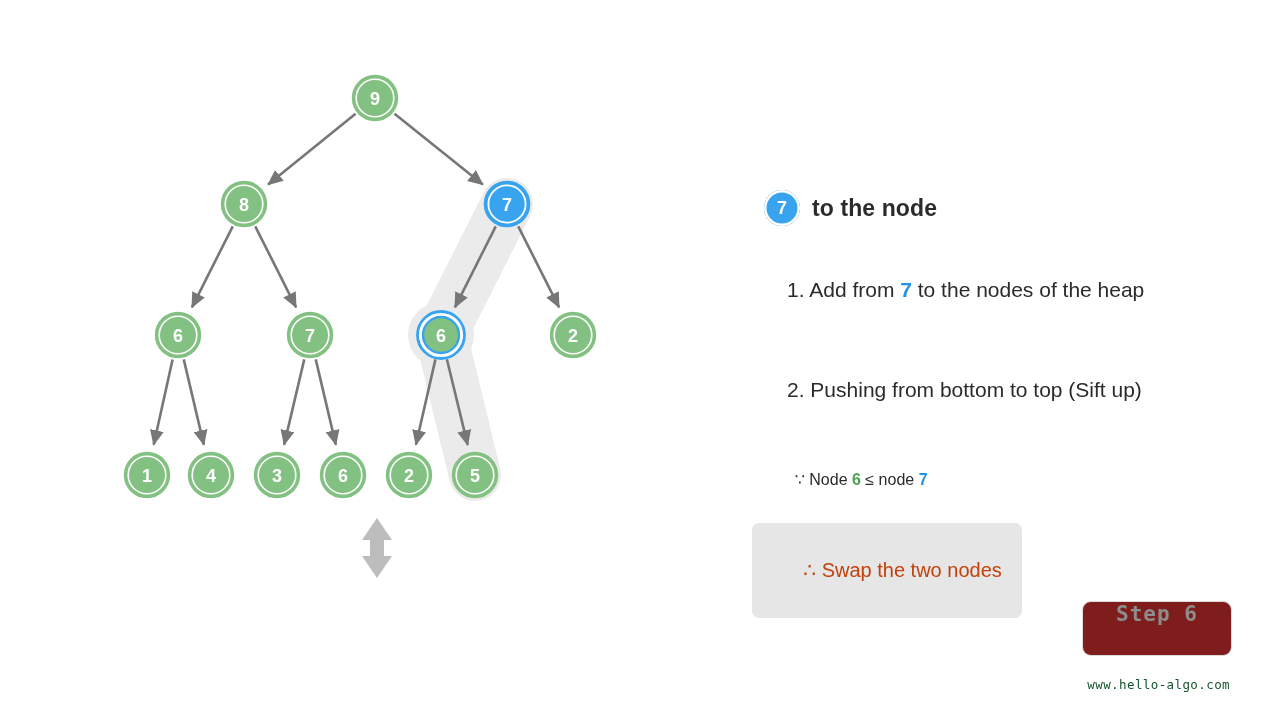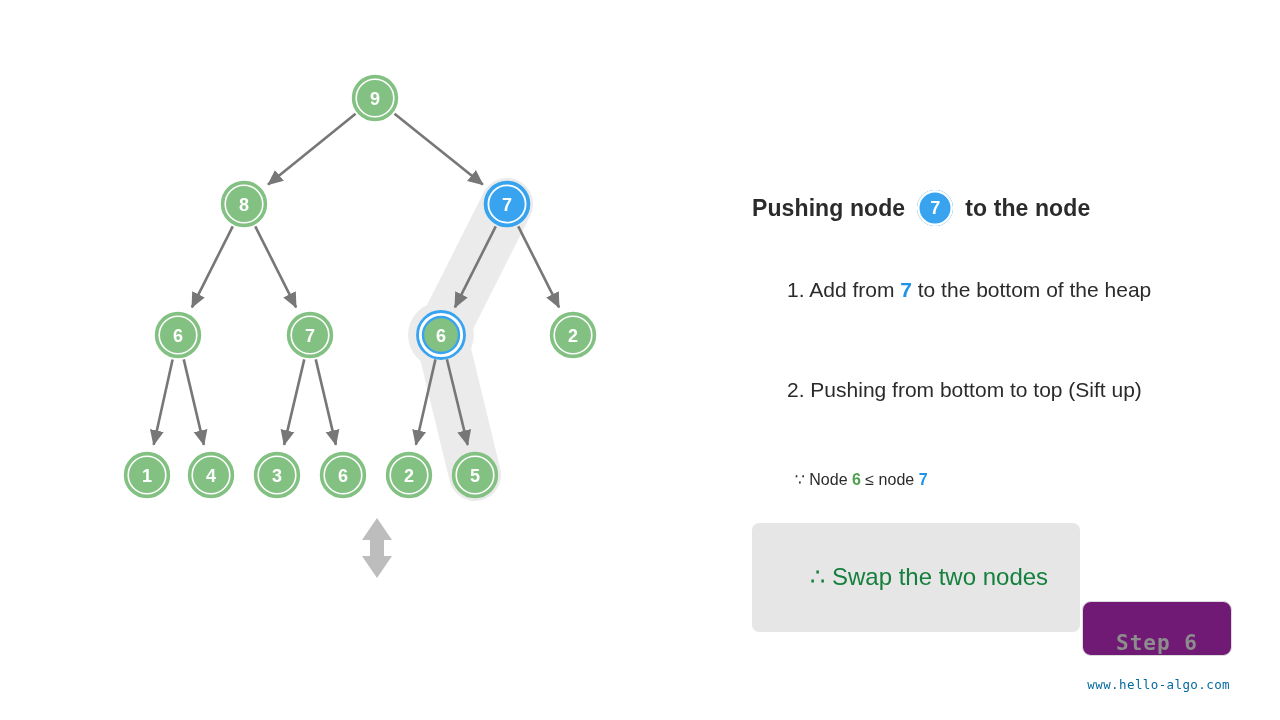--- a/index.html
+++ b/index.html
@@ -70,59 +70,59 @@
   }
   .reason-line {
     font-size: 16px;
     color: #2b2b2b;
     margin-top: 26px;
     margin-left: 16px;
     white-space: pre;
   }
   .conclusion {
     display: inline-block;
-    font-size: 24px;
-    color: #15803d;
+    font-size: 20px;
+    color: #c2410c;
     margin-top: 16px;
     background: #e6e6e6;
     border-radius: 7px;
-    padding: 12px 32px 13px 18px;
+    padding: 12px 20px 13px 18px;
     white-space: pre;
   }
   .n-blue { color: #1f93e8; font-weight: bold; }
   .n-green { color: #4ea14e; font-weight: bold; }
 
   
   #step-badge {
     position: absolute;
     left: 1082px;
     top: 601px;
     width: 148px;
     height: 53px;
     border: 1.4px solid #dcdcdc;
     border-radius: 9px;
-    background: #701a75;
+    background: #7f1d1d;
     display: flex;
-    align-items: flex-end;
+    align-items: flex-start;
     justify-content: center;
     font-family: "DejaVu Sans Mono", monospace;
     font-weight: bold;
     font-size: 21px;
     letter-spacing: 1px;
     color: #8d8d8d;
   }
   #watermark {
     position: absolute;
     left: 1070px;
     top: 677px;
     width: 160px;
     text-align: right;
     font-family: "DejaVu Sans Mono", monospace;
     font-size: 12.5px;
-    color: #0369a1;
+    color: #14532d;
     letter-spacing: 0.4px;
   }
 </style>
 </head>
 <body>
 
 <div id="stage">
 
   <svg id="tree-svg" viewBox="0 0 760 600" xmlns="http://www.w3.org/2000/svg">
     <defs>
@@ -281,27 +281,26 @@
         </g>
         <g>
           <path d="M213,630 A71.25,33 0 0 1 354.5,630" fill="none" stroke="#888888" stroke-width="1.4" marker-end="url(#arrowhead-thin)"></path>
           <path d="M355.5,630 A71.25,33 0 0 1 214,630" fill="none" stroke="#888888" stroke-width="1.4" marker-end="url(#arrowhead-thin)"></path>
         </g>
       </g>
   </svg>
 
   <div id="panel">
     <div class="panel-title">
-      <span>Pushing node</span>
       <span class="title-badge">7</span>
       <span>to the node</span>
     </div>
 
     <div class="step-line">
-      <span>1.</span><span> Add from </span><span class="n-blue">7</span><span> to the bottom of the heap</span>
+      <span>1.</span><span> Add from </span><span class="n-blue">7</span><span> to the nodes of the heap</span>
     </div>
 
     <div class="step-line">
       <span>2.</span><span> Pushing from bottom to top (Sift up)</span>
     </div>
 
     <div class="reason-line">
       <span>∵</span><span> Node </span><span class="n-green">6</span><span> ≤ node </span><span class="n-blue">7</span>
     </div>
 

